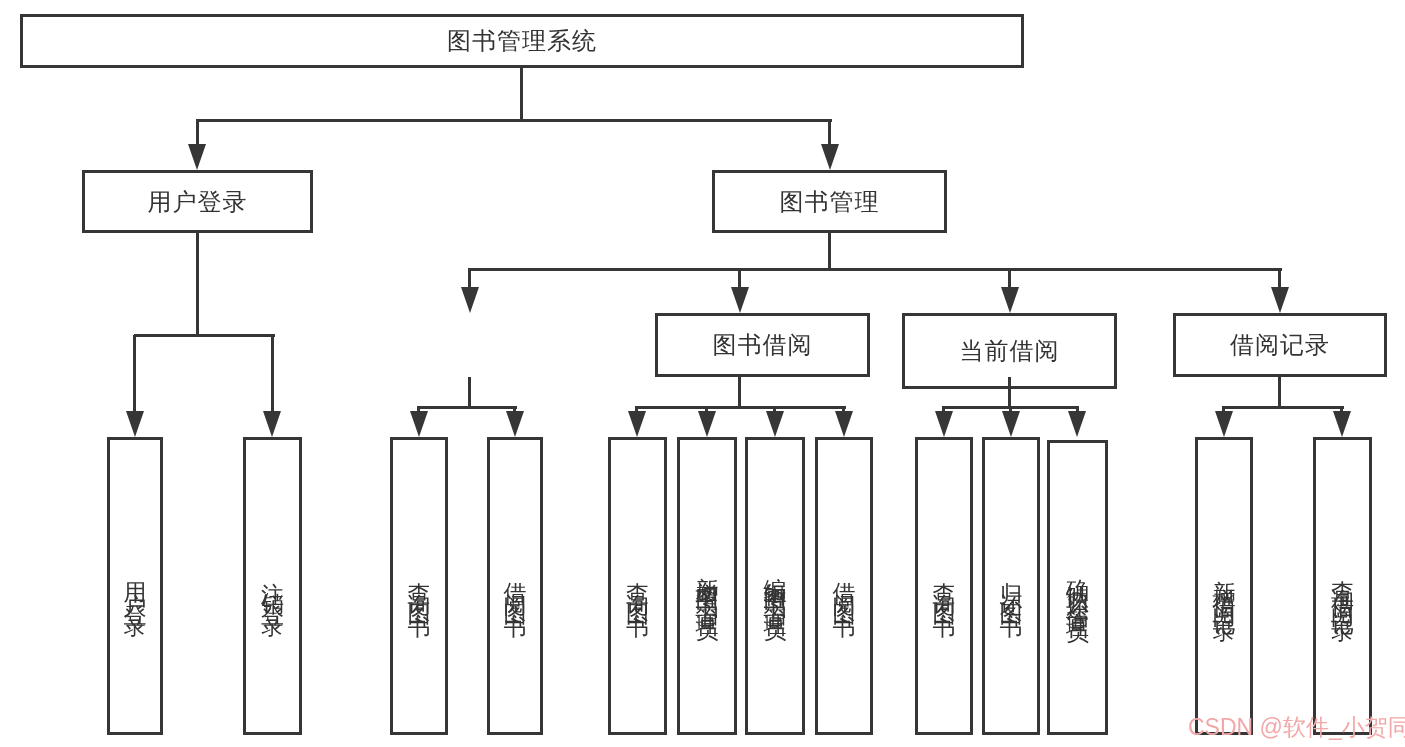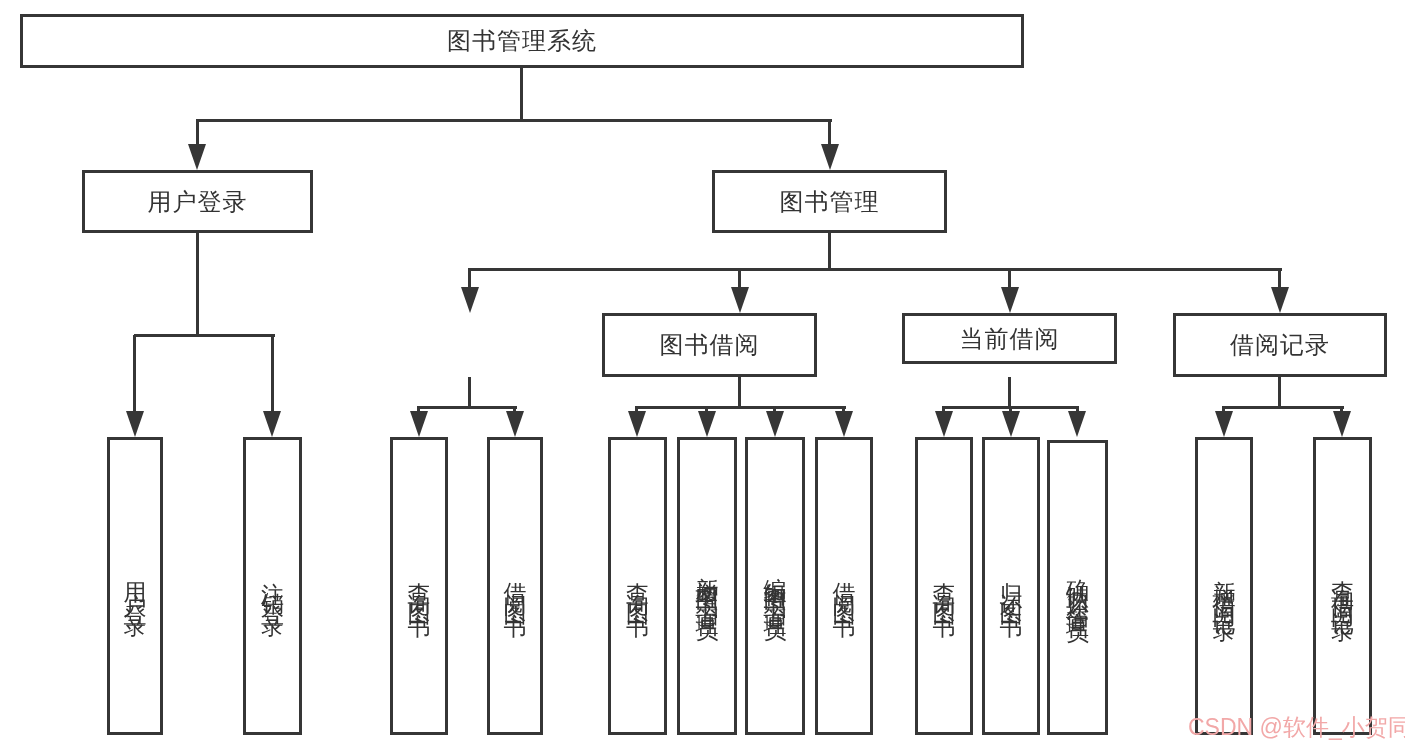--- a/index.html
+++ b/index.html
@@ -69,24 +69,24 @@
   <div class="hline" style="left:468px;top:268px;width:814px;"></div>
   <div class="vline" style="left:468px;top:270px;height:22px;"></div>
   <div class="arrow" style="left:461px;top:287px;"></div>
   <div class="vline" style="left:738px;top:270px;height:22px;"></div>
   <div class="arrow" style="left:731px;top:287px;"></div>
   <div class="vline" style="left:1008px;top:270px;height:22px;"></div>
   <div class="arrow" style="left:1001px;top:287px;"></div>
   <div class="vline" style="left:1278px;top:270px;height:22px;"></div>
   <div class="arrow" style="left:1271px;top:287px;"></div>
 
-  <div class="box h" style="left:602px;top:313px;width:215px;height:64px;align-items:center;">
+  <div class="box h" style="left:655px;top:313px;width:215px;height:64px;align-items:center;">
     <span>图书借阅</span>
   </div>
-  <div class="box h" style="left:902px;top:313px;width:215px;height:51px;">
+  <div class="box h" style="left:902px;top:313px;width:215px;height:76px;">
     <span>当前借阅</span>
   </div>
   <div class="box h" style="left:1173px;top:313px;width:214px;height:64px;">
     <span>借阅记录</span>
   </div>
 
   <div class="vline" style="left:468px;top:377px;height:32px;"></div>
   <div class="hline" style="left:417px;top:406px;width:100px;"></div>
   <div class="vline" style="left:417px;top:408px;height:10px;"></div>
   <div class="arrow" style="left:410px;top:411px;"></div>

